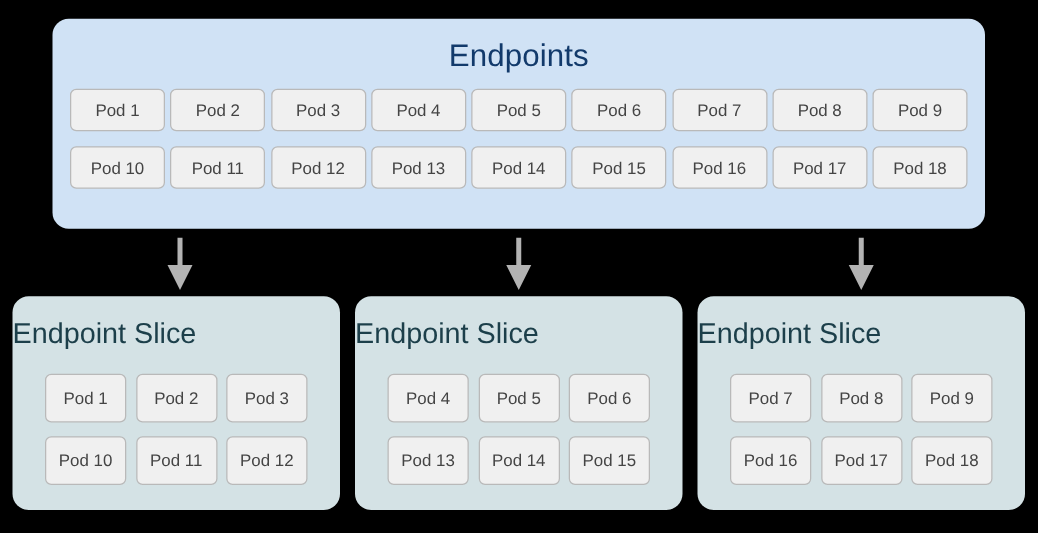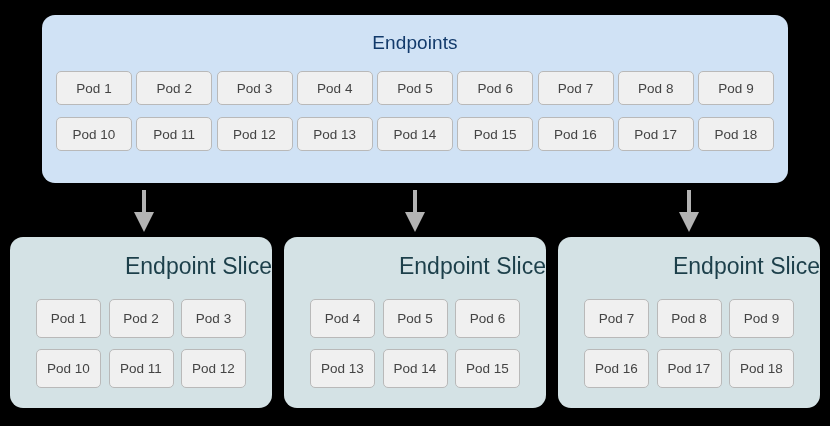--- a/index.html
+++ b/index.html
@@ -22,21 +22,21 @@
     top: 15px;
     width: 746px;
     height: 168px;
     background: #d0e2f5;
     border-radius: 13px;
     box-sizing: border-box;
   }
   .endpoints-title {
     text-align: center;
     color: #123a6b;
-    font-size: 19px;
+    font-size: 25px;
     font-weight: 400;
     letter-spacing: 0.1px;
     padding-top: 18px;
     line-height: 1;
   }
   .endpoints-rows {
     position: absolute;
     left: 14px;
     right: 14px;
     top: 56px;
@@ -78,21 +78,21 @@
     height: 171px;
     background: #d4e2e5;
     border-radius: 13px;
     box-sizing: border-box;
   }
   .slice-1 { left: 10px;  width: 262px; }
   .slice-2 { left: 284px; width: 262px; }
   .slice-3 { left: 558px; width: 262px; }
 
   .slice-title {
-    text-align: right;
+    text-align: left;
     color: #1c3f4a;
     font-size: 23px;
     font-weight: 400;
     padding-top: 18px;
     line-height: 1;
   }
   .slice-rows {
     position: absolute;
     left: 26px;
     right: 26px;

